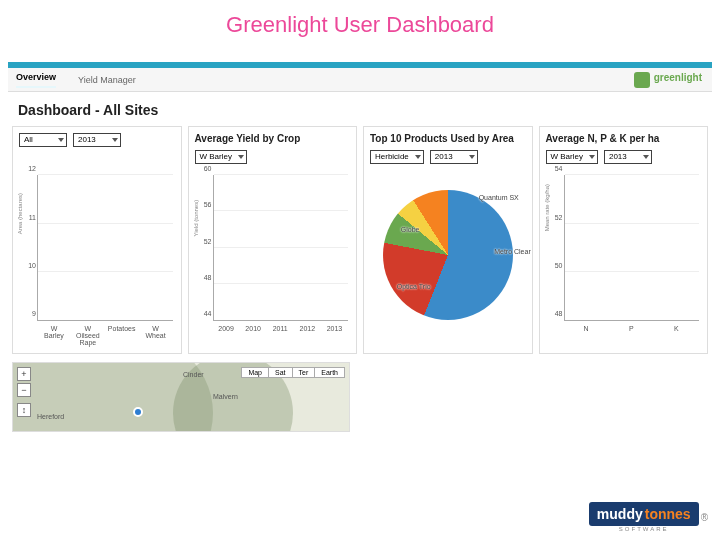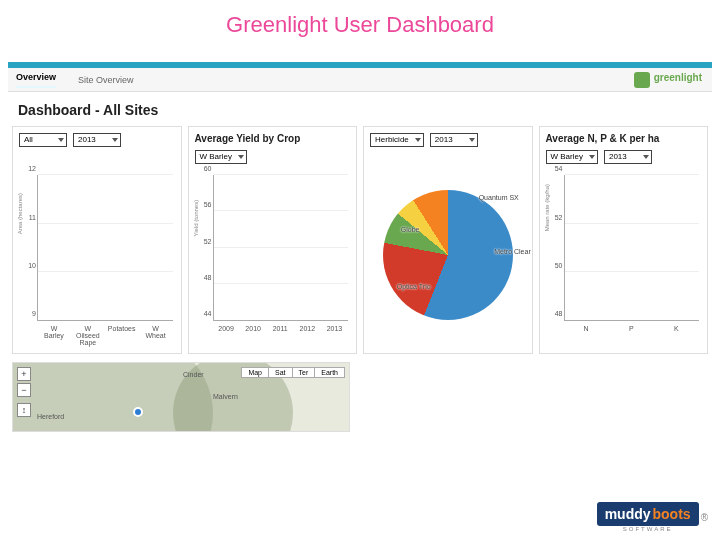--- a/index.html
+++ b/index.html
@@ -152,21 +152,21 @@
 </head>
 <body>
 
 <div class="slide-title">Greenlight User Dashboard</div>
 
 <div class="shell">
   <div class="teal-bar"></div>
 
   <div class="tabbar">
     <div class="tab active">Overview</div>
-    <div class="tab">Site Overview</div>
+    <div class="tab">Yield Manager</div>
     <div class="brand">
       <div class="brand-badge"></div>
       <div class="brand-text">greenlight</div>
     </div>
   </div>
 
   <div class="dash-title">Dashboard - All Sites</div>
 
   <div class="panels">
 
@@ -248,20 +248,21 @@
           <div class="xlab">2009</div>
           <div class="xlab">2010</div>
           <div class="xlab">2011</div>
           <div class="xlab">2012</div>
           <div class="xlab">2013</div>
         </div>
       </div>
     </div>
 
     <div class="panel">
+      <div class="panel-title">Top 10 Products Used by Area</div>
       <div class="filter-row">
         <div class="sel">Herbicide</div>
         <div class="sel">2013</div>
       </div>
       <div class="pie-wrap">
         <div class="pie" style="background: conic-gradient(#3b8bc9 0 56%, #d23b2a 56% 78%, #6aa84f 78% 86%, #f5d142 86% 91%, #f58220 91% 100%);">
           <div class="pie-label" style="right:-6px; top:4px;">Quantum SX</div>
           <div class="pie-label" style="left:18px; top:36px;">Globe</div>
           <div class="pie-label" style="left:14px; bottom:30px;">Optica Trio</div>
           <div class="pie-label" style="right:-18px; top:58px;">Metro Clear</div>
@@ -323,18 +324,18 @@
     <div class="map-place" style="left:170px;top:8px">Cinder</div>
     <div class="map-place" style="left:200px;top:30px">Malvern</div>
     <div class="map-place" style="left:24px;top:50px">Hereford</div>
   </div>
 </div>
 
 <div class="footer-logo">
   <div>
     <div class="mb-badge">
       <span>muddy</span>
-        <span class="mb-boots">boots</span>
+        <span class="mb-boots">tonnes</span>
     </div>
     <span class="mb-sub">SOFTWARE</span>
   </div>
   <span class="reg">®</span>
 </div>
 
 </body></html>

